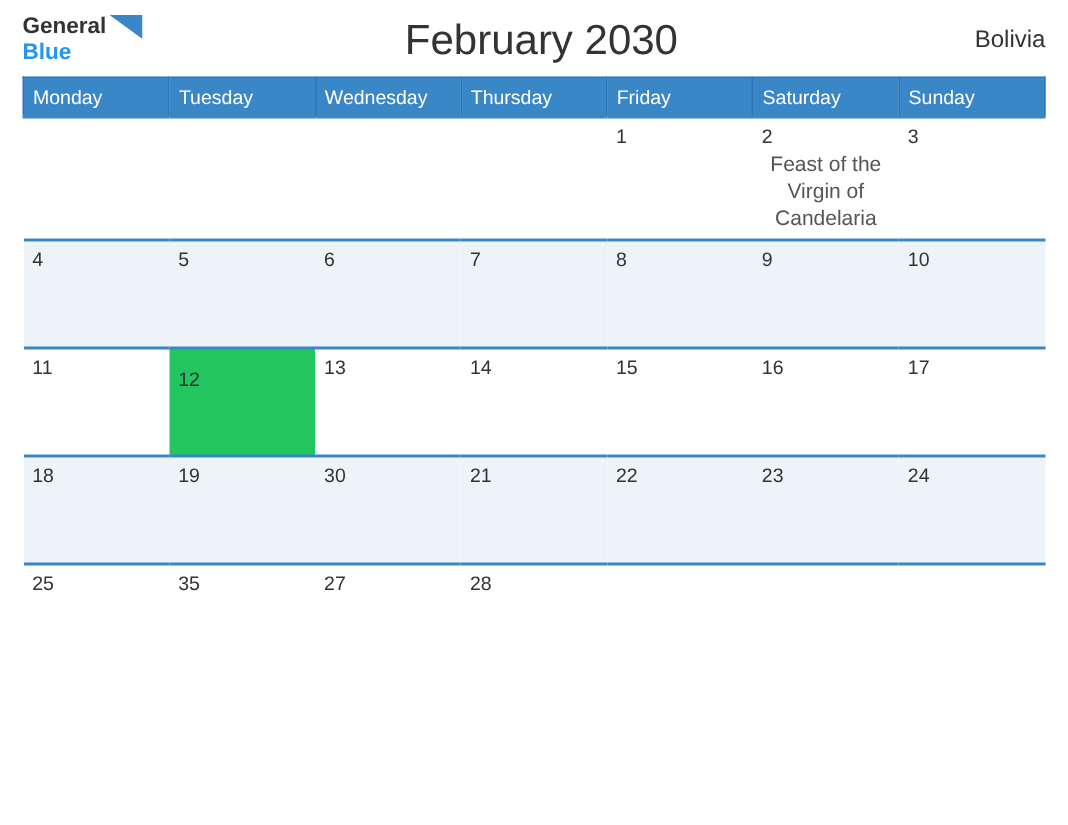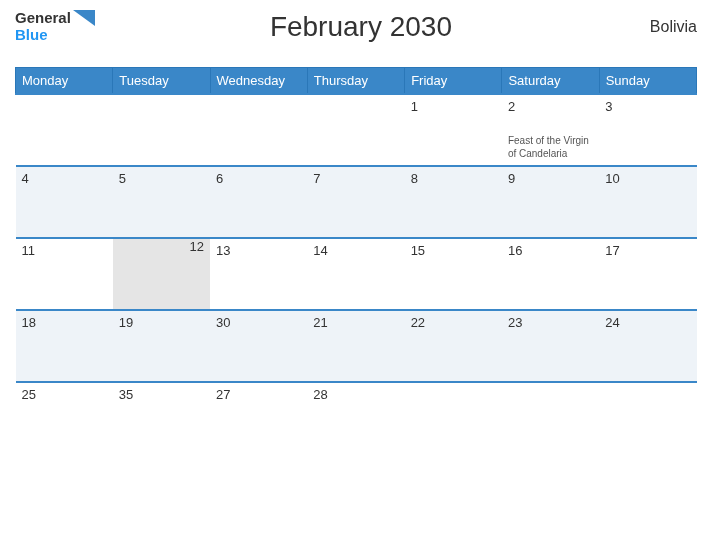--- a/index.html
+++ b/index.html
@@ -13,21 +13,21 @@
     .calendar-container {
       width: 712px;
       height: 550px;
       padding: 10px 15px 10px 15px;
       background: #fff;
     }
     .header {
       display: flex;
       align-items: center;
       justify-content: space-between;
-      margin-bottom: 24px;
+      margin-bottom: 8px;
     }
     .logo {
       display: flex;
       flex-direction: column;
       align-items: flex-start;
       line-height: 1.1;
     }
     .logo-general {
       font-size: 15px;
       font-weight: bold;
@@ -93,24 +93,25 @@
     }
     .calendar-table td:not(:last-child) {
       border-right: none;
     }
     .day-number {
       font-size: 13px;
       color: #333;
       display: block;
     }
     .event-text {
-      font-size: 10px;
+      font-size: 14px;
       color: #555;
-      margin-top: 20px;
+      margin-top: 2px;
       line-height: 1.3;
+      text-align: center;
     }
   </style>
 </head>
 <body>
 
 <div class="calendar-container">
   <div class="header">
 
     <div class="logo">
       <div class="logo-row">
@@ -176,21 +177,21 @@
             <span class="day-number">9</span>
           </td>
           <td style="background-color: rgb(238, 243, 248); border-top: 2px solid rgb(58, 135, 200); height: 72px; vertical-align: top; padding: 4px 6px; width: 14.2857%;">
             <span class="day-number">10</span>
           </td>
         </tr>
         <tr>
           <td style="background-color: rgb(255, 255, 255); border-top: 2px solid rgb(58, 135, 200); height: 72px; vertical-align: top; padding: 4px 6px; width: 14.2857%;">
             <span class="day-number">11</span>
           </td>
-          <td style="background-color: #e5e5e5; border-top: 2px solid rgb(58, 135, 200); height: 72px; vertical-align: top; padding: 0 6px; width: 14.2857%; text-align: right;">
+          <td style="background-color: #22c55e; border-top: 2px solid rgb(58, 135, 200); height: 72px; vertical-align: top; padding: 12px 6px; width: 14.2857%;">
             <span class="day-number">12</span>
           </td>
           <td style="background-color: rgb(255, 255, 255); border-top: 2px solid rgb(58, 135, 200); height: 72px; vertical-align: top; padding: 4px 6px; width: 14.2857%;">
             <span class="day-number">13</span>
           </td>
           <td style="background-color: rgb(255, 255, 255); border-top: 2px solid rgb(58, 135, 200); height: 72px; vertical-align: top; padding: 4px 6px; width: 14.2857%;">
             <span class="day-number">14</span>
           </td>
           <td style="background-color: rgb(255, 255, 255); border-top: 2px solid rgb(58, 135, 200); height: 72px; vertical-align: top; padding: 4px 6px; width: 14.2857%;">
             <span class="day-number">15</span>

